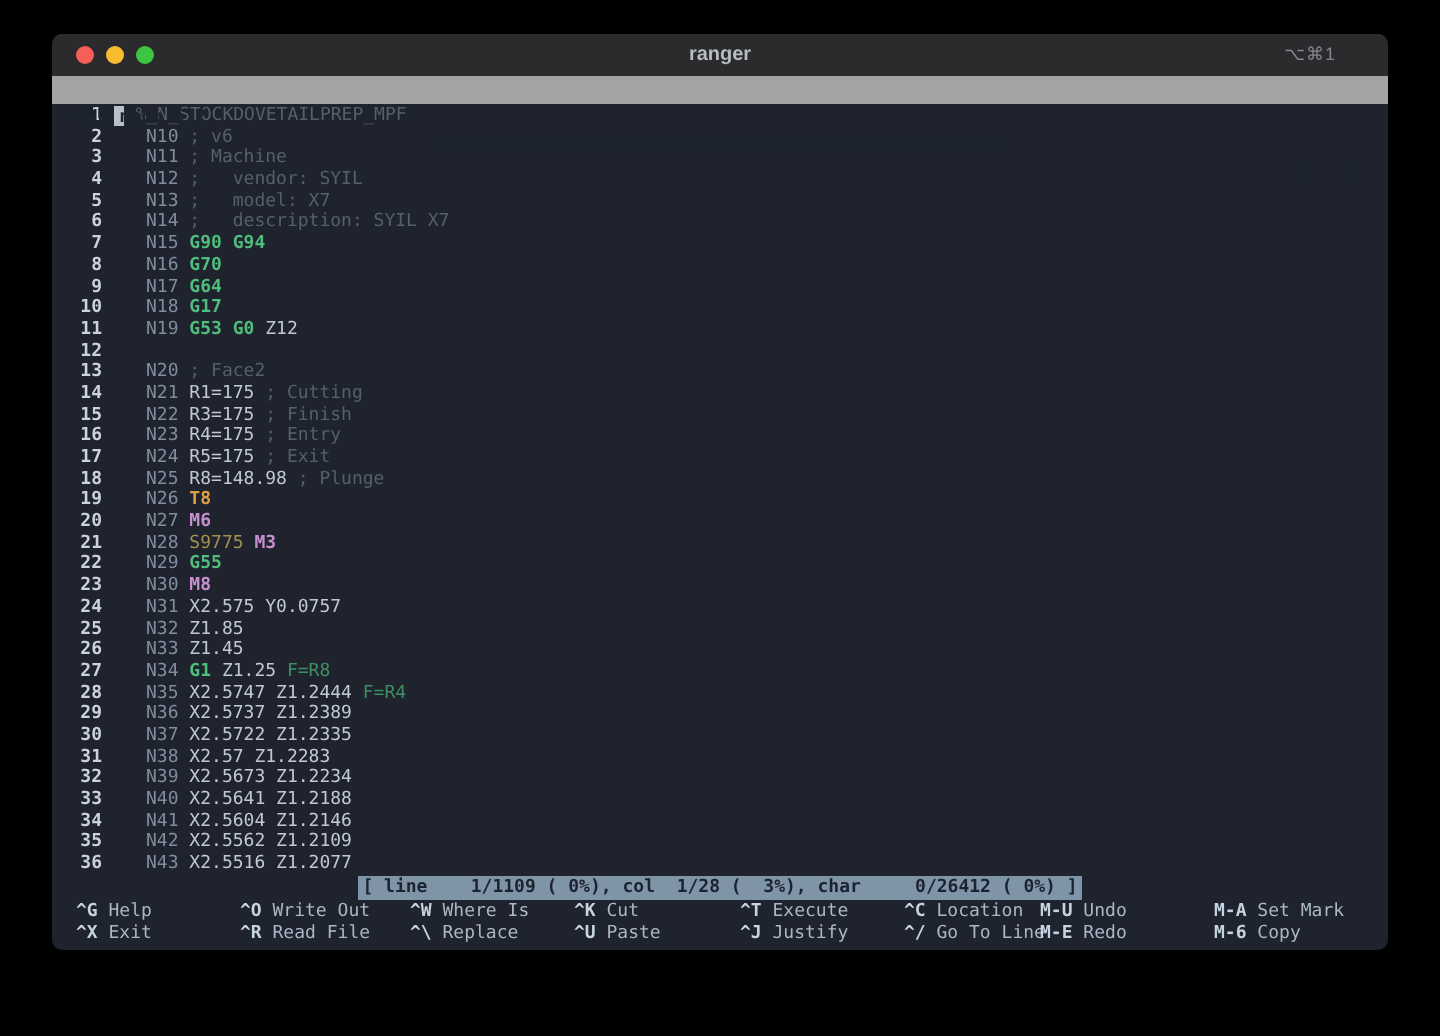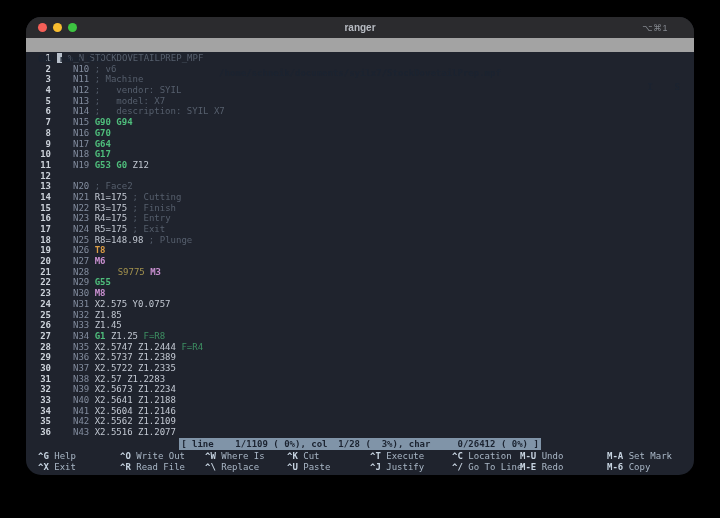--- a/index.html
+++ b/index.html
@@ -2,21 +2,21 @@
 <html><head>
 <meta charset="utf-8">
 <style>
   html,body{margin:0;padding:0;}
   body{
     width:720px;height:518px;background:#000;position:relative;overflow:hidden;
     font-family:"DejaVu Sans Mono","Liberation Mono",monospace;
   }
   .window{
     position:absolute;left:26px;top:17px;width:668px;height:458px;
-    background:#1f232d;border-radius:15px;overflow:hidden;
+    background:#1f232d;border-radius:5px;overflow:hidden;
     box-shadow:0 12px 36px rgba(0,0,0,.85);
     display:flex;flex-direction:column;
   }
   
   .titlebar{
     height:21px;background:#2b2b2e;flex:0 0 auto;position:relative;
     display:flex;align-items:center;
     font-family:"Liberation Sans","DejaVu Sans",sans-serif;
   }
   .lights{display:flex;gap:6px;margin-left:12px;}
@@ -47,21 +47,21 @@
     flex:0 0 25px;text-align:right;color:#ccd2da;font-weight:bold;margin-right:6px;
   }
   .content{flex:1;}
   .tok.comment{color:#565f6d;}
   .tok.addr{color:#828c9e;padding-left:16px;}
   .tok.val{color:#c2c8d2;margin-top:12px;}
   .tok.code{color:#4fbe7c;font-weight:bold;}
   .tok.fr{color:#3d8f62;margin-top:39px;}
   .tok.tool{color:#dd9e45;font-weight:bold;text-align:right;}
   .tok.m{color:#c88fcf;font-weight:bold;}
-  .tok.s{color:#a3924d;padding-left:23px;}
+  .tok.s{color:#a3924d;}
   .tok.cursor{background:#b8c0cb;color:#1f232d;}
   
   .statusline{
     height:12px;flex:0 0 auto;display:flex;justify-content:center;align-items:flex-start;
   }
   .statusline .pill{
     background:#8094a8;color:#1b2330;font-size:9px;font-weight:bold;
     line-height:12px;white-space:pre;padding:0 2px;
   }
   

